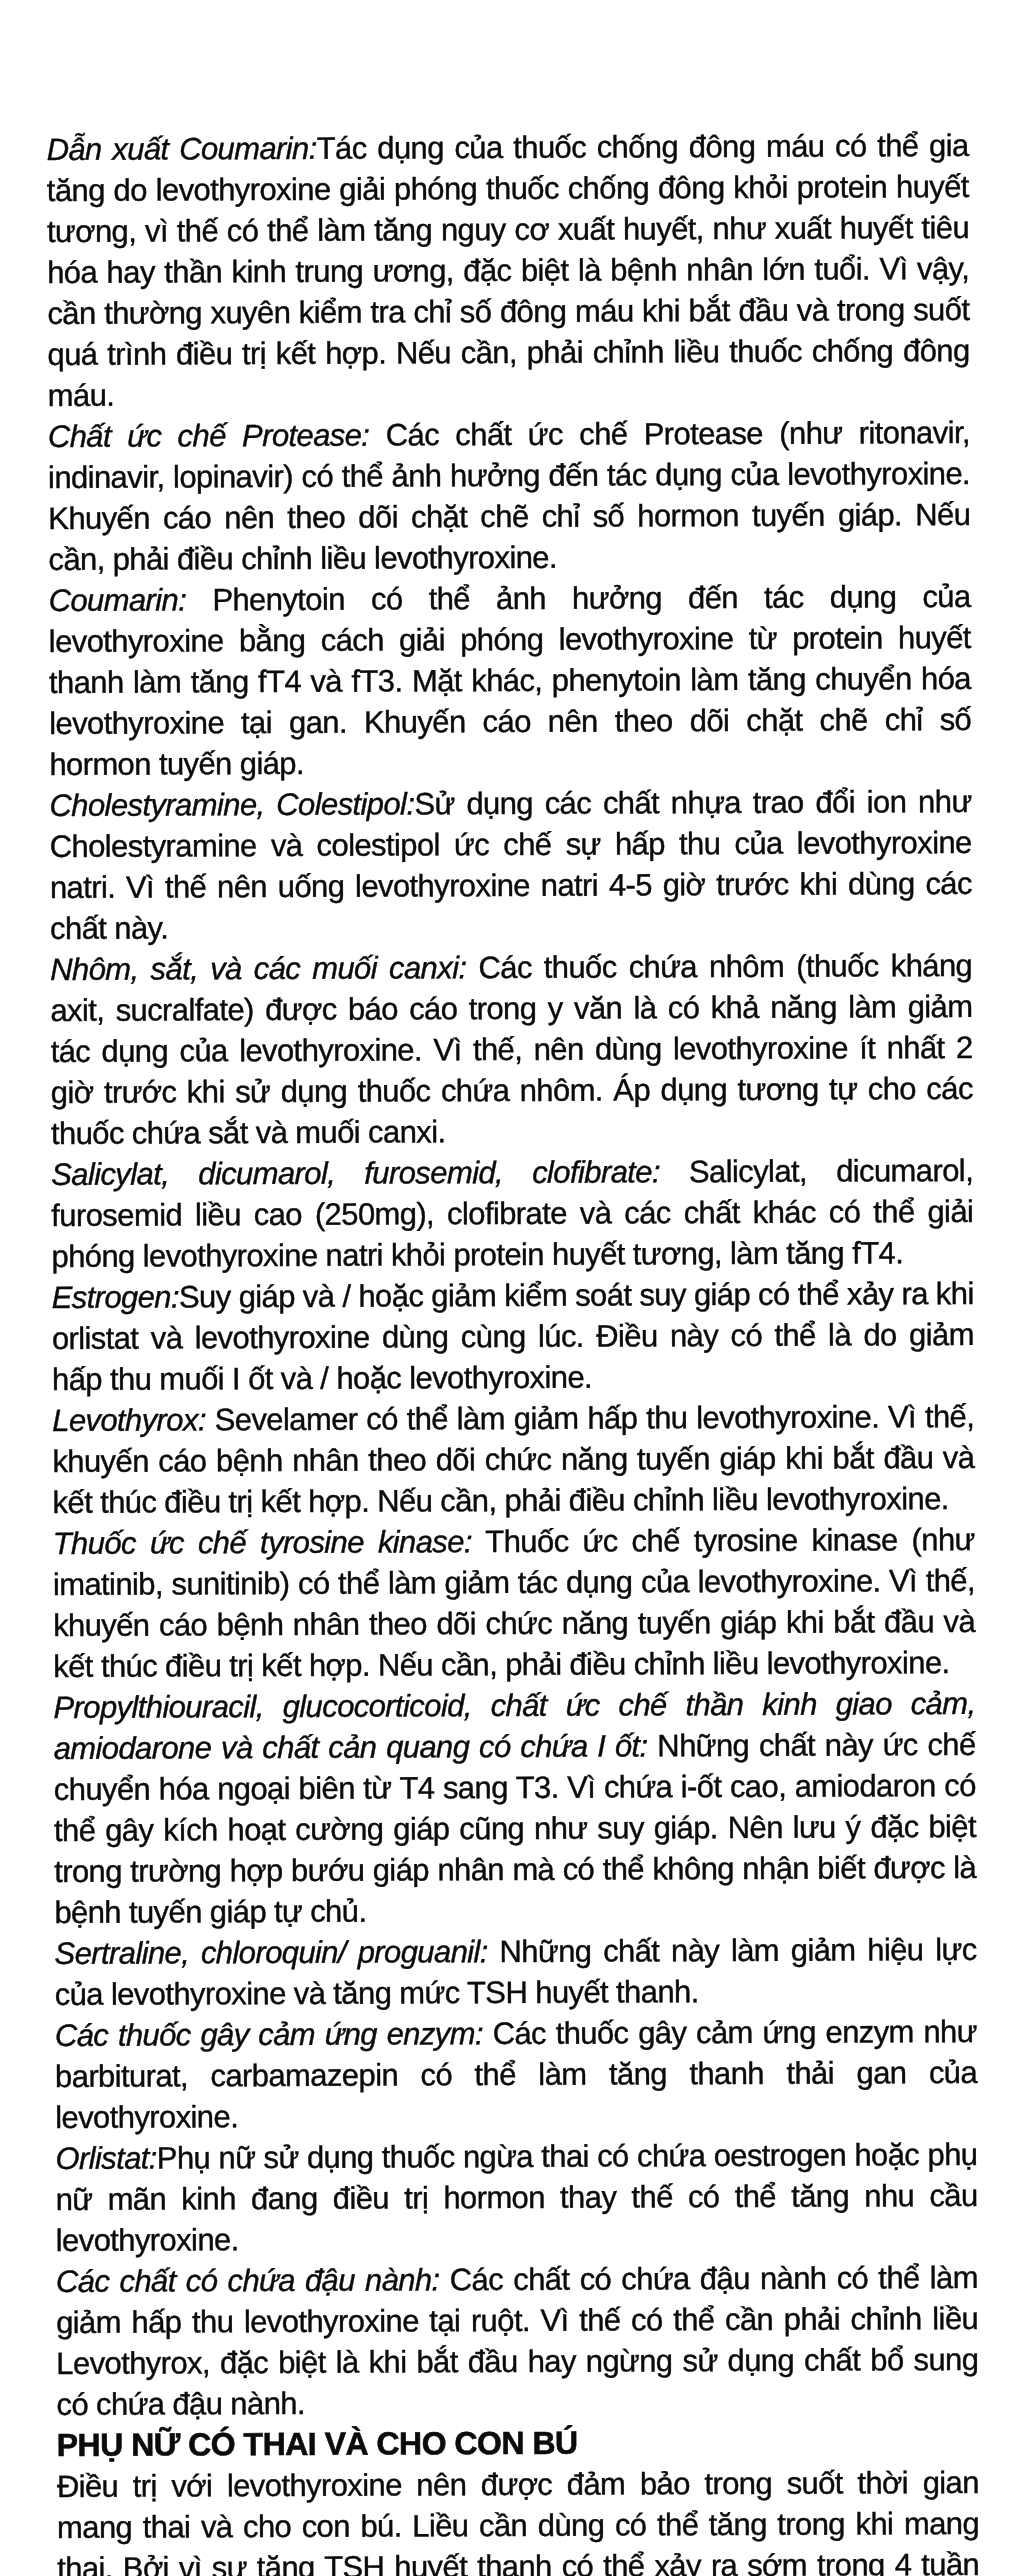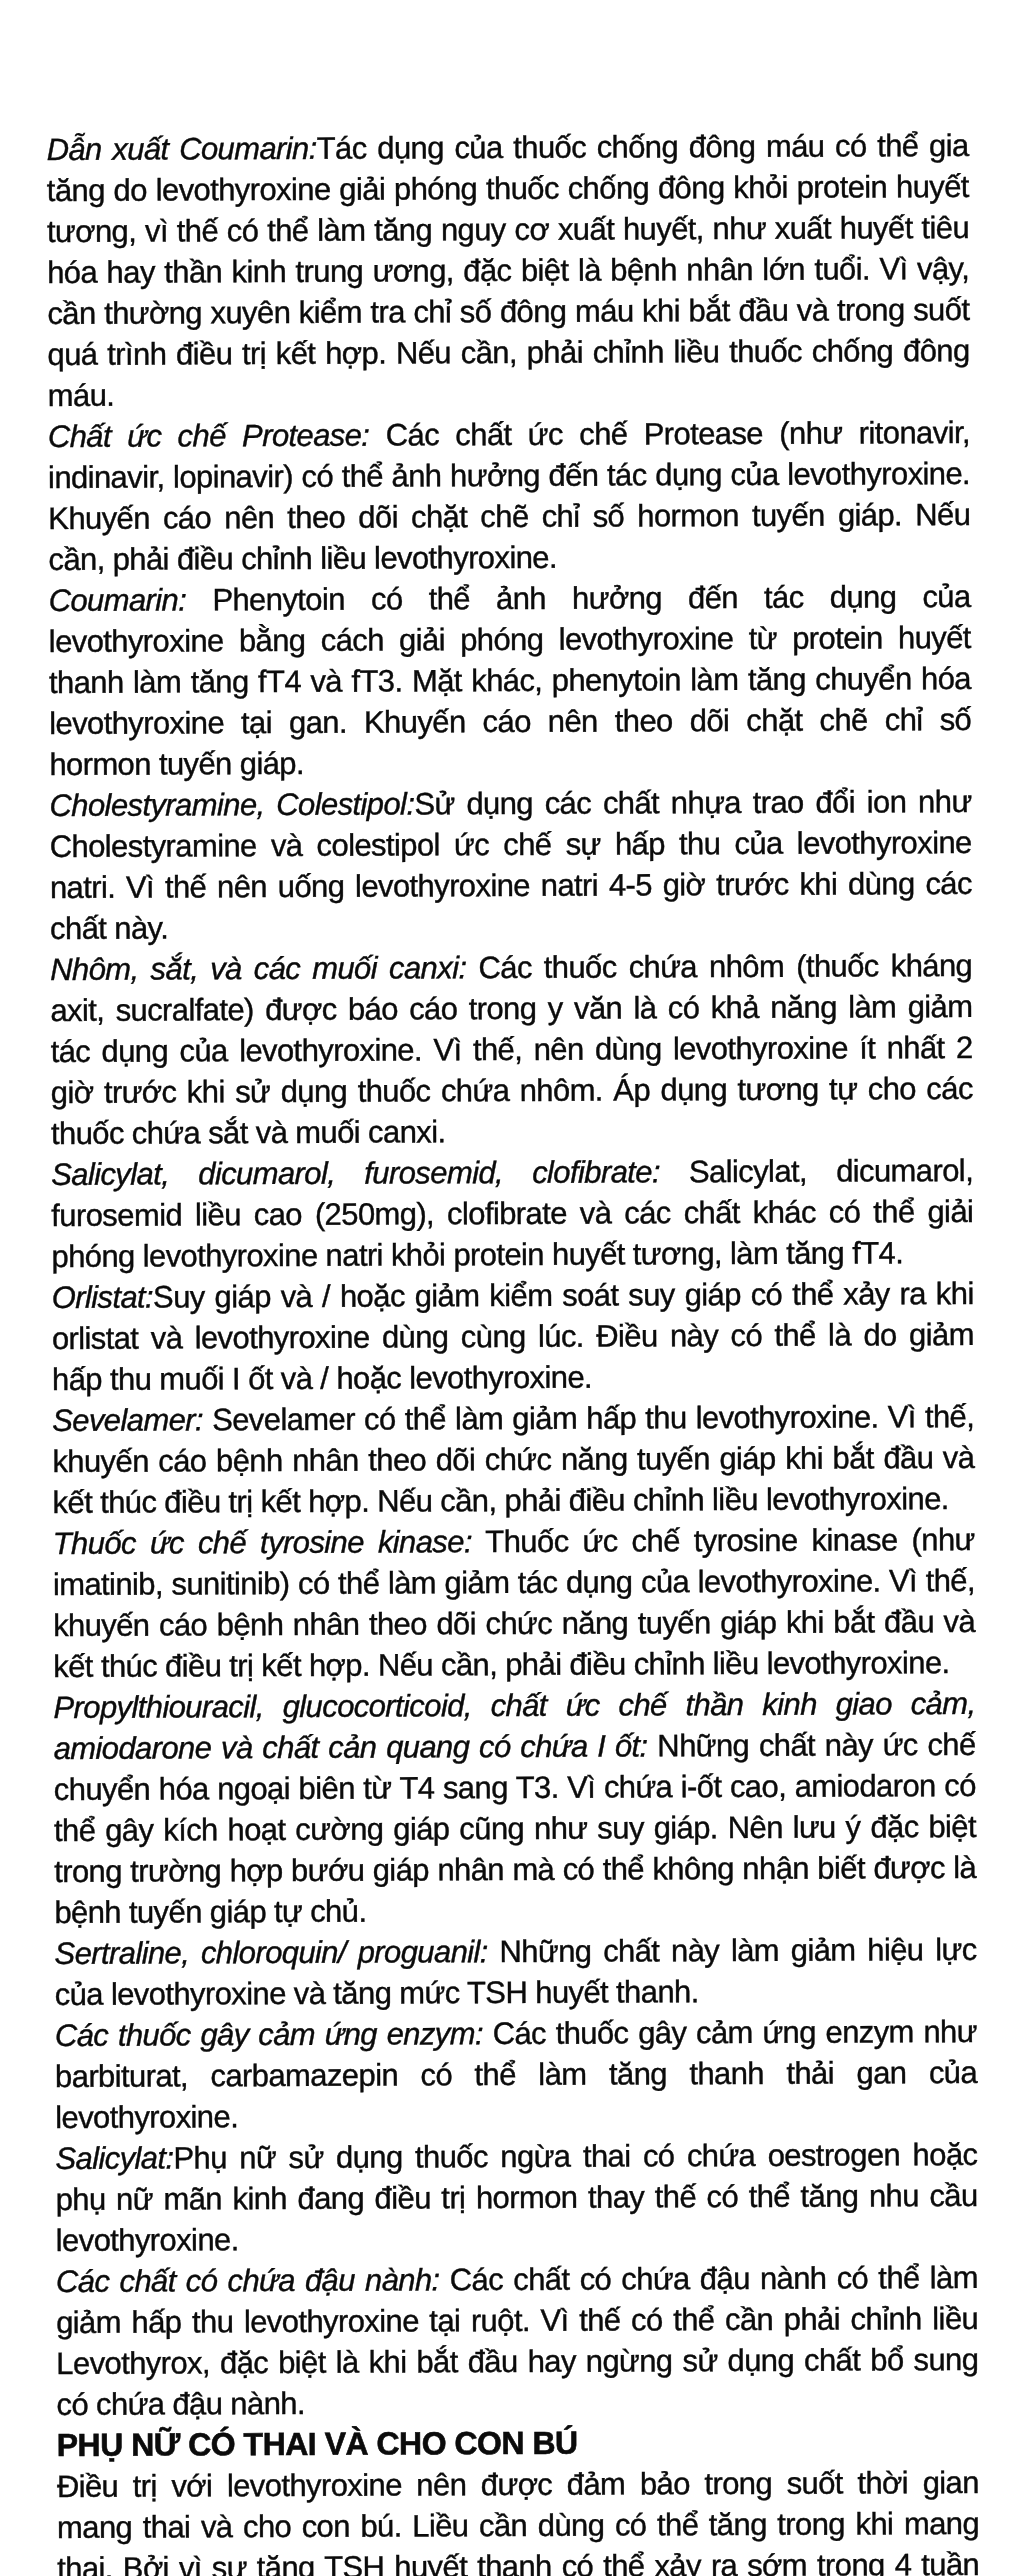--- a/index.html
+++ b/index.html
@@ -48,25 +48,25 @@
 <body>
 
 <div class="page">
   <div id="doc-body">
       <p class="para"><span class="lead">Dẫn xuất Coumarin:</span>Tác dụng của thuốc chống đông máu có thể gia tăng do levothyroxine giải phóng thuốc chống đông khỏi protein huyết tương, vì thế có thể làm tăng nguy cơ xuất huyết, như xuất huyết tiêu hóa hay thần kinh trung ương, đặc biệt là bệnh nhân lớn tuổi. Vì vậy, cần thường xuyên kiểm tra chỉ số đông máu khi bắt đầu và trong suốt quá trình điều trị kết hợp. Nếu cần, phải chỉnh liều thuốc chống đông máu.</p>
       <p class="para"><span class="lead">Chất ức chế Protease:</span> Các chất ức chế Protease (như ritonavir, indinavir, lopinavir) có thể ảnh hưởng đến tác dụng của levothyroxine. Khuyến cáo nên theo dõi chặt chẽ chỉ số hormon tuyến giáp. Nếu cần, phải điều chỉnh liều levothyroxine.</p>
       <p class="para"><span class="lead">Coumarin:</span> Phenytoin có thể ảnh hưởng đến tác dụng của levothyroxine bằng cách giải phóng levothyroxine từ protein huyết thanh làm tăng fT4 và fT3. Mặt khác, phenytoin làm tăng chuyển hóa levothyroxine tại gan. Khuyến cáo nên theo dõi chặt chẽ chỉ số hormon tuyến giáp.</p>
       <p class="para"><span class="lead">Cholestyramine, Colestipol:</span>Sử dụng các chất nhựa trao đổi ion như Cholestyramine và colestipol ức chế sự hấp thu của levothyroxine natri. Vì thế nên uống levothyroxine natri 4-5 giờ trước khi dùng các chất này.</p>
       <p class="para"><span class="lead">Nhôm, sắt, và các muối canxi:</span> Các thuốc chứa nhôm (thuốc kháng axit, sucralfate) được báo cáo trong y văn là có khả năng làm giảm tác dụng của levothyroxine. Vì thế, nên dùng levothyroxine ít nhất 2 giờ trước khi sử dụng thuốc chứa nhôm. Áp dụng tương tự cho các thuốc chứa sắt và muối canxi.</p>
       <p class="para"><span class="lead">Salicylat, dicumarol, furosemid, clofibrate:</span> Salicylat, dicumarol, furosemid liều cao (250mg), clofibrate và các chất khác có thể giải phóng levothyroxine natri khỏi protein huyết tương, làm tăng fT4.</p>
-      <p class="para"><span class="lead">Orlistat:</span>Suy giáp và / hoặc giảm kiểm soát suy giáp có thể xảy ra khi orlistat và levothyroxine dùng cùng lúc. Điều này có thể là do giảm hấp thu muối I ốt và / hoặc levothyroxine.</p>
-      <p class="para"><span class="lead">Sevelamer:</span> Sevelamer có thể làm giảm hấp thu levothyroxine. Vì thế, khuyến cáo bệnh nhân theo dõi chức năng tuyến giáp khi bắt đầu và kết thúc điều trị kết hợp. Nếu cần, phải điều chỉnh liều levothyroxine.</p>
+      <p class="para"><span class="lead">Estrogen:</span>Suy giáp và / hoặc giảm kiểm soát suy giáp có thể xảy ra khi orlistat và levothyroxine dùng cùng lúc. Điều này có thể là do giảm hấp thu muối I ốt và / hoặc levothyroxine.</p>
+      <p class="para"><span class="lead">Levothyrox:</span> Sevelamer có thể làm giảm hấp thu levothyroxine. Vì thế, khuyến cáo bệnh nhân theo dõi chức năng tuyến giáp khi bắt đầu và kết thúc điều trị kết hợp. Nếu cần, phải điều chỉnh liều levothyroxine.</p>
       <p class="para"><span class="lead">Thuốc ức chế tyrosine kinase:</span> Thuốc ức chế tyrosine kinase (như imatinib, sunitinib) có thể làm giảm tác dụng của levothyroxine. Vì thế, khuyến cáo bệnh nhân theo dõi chức năng tuyến giáp khi bắt đầu và kết thúc điều trị kết hợp. Nếu cần, phải điều chỉnh liều levothyroxine.</p>
       <p class="para"><span class="lead">Propylthiouracil, glucocorticoid, chất ức chế thần kinh giao cảm, amiodarone và chất cản quang có chứa I ốt:</span> Những chất này ức chế chuyển hóa ngoại biên từ T4 sang T3. Vì chứa i-ốt cao, amiodaron có thể gây kích hoạt cường giáp cũng như suy giáp. Nên lưu ý đặc biệt trong trường hợp bướu giáp nhân mà có thể không nhận biết được là bệnh tuyến giáp tự chủ.</p>
       <p class="para"><span class="lead">Sertraline, chloroquin/ proguanil:</span> Những chất này làm giảm hiệu lực của levothyroxine và tăng mức TSH huyết thanh.</p>
       <p class="para"><span class="lead">Các thuốc gây cảm ứng enzym:</span> Các thuốc gây cảm ứng enzym như barbiturat, carbamazepin có thể làm tăng thanh thải gan của levothyroxine.</p>
-      <p class="para"><span class="lead">Salicylat:</span>Phụ nữ sử dụng thuốc ngừa thai có chứa oestrogen hoặc phụ nữ mãn kinh đang điều trị hormon thay thế có thể tăng nhu cầu levothyroxine.</p>
+      <p class="para"><span class="lead">Orlistat:</span>Phụ nữ sử dụng thuốc ngừa thai có chứa oestrogen hoặc phụ nữ mãn kinh đang điều trị hormon thay thế có thể tăng nhu cầu levothyroxine.</p>
       <p class="para"><span class="lead">Các chất có chứa đậu nành:</span> Các chất có chứa đậu nành có thể làm giảm hấp thu levothyroxine tại ruột. Vì thế có thể cần phải chỉnh liều Levothyrox, đặc biệt là khi bắt đầu hay ngừng sử dụng chất bổ sung có chứa đậu nành.</p>
       <p class="heading">PHỤ NỮ CÓ THAI VÀ CHO CON BÚ</p>
       <p class="para">Điều trị với levothyroxine nên được đảm bảo trong suốt thời gian mang thai và cho con bú. Liều cần dùng có thể tăng trong khi mang thai. Bởi vì sự tăng TSH huyết thanh có thể xảy ra sớm trong 4 tuần đầu thai kỳ, phụ nữ có thai đang dùng levothyroxine nên kiểm tra TSH mỗi 3 tháng, để chắc chắn giá trị TSH huyết thanh của mẹ nằm trong dãy tham chiếu chuyên biệt của mỗi 3 tháng thai kỳ. Mức tăng TSH huyết thanh nên được điều chỉnh bằng cách tăng liều levothyroxine. Do nồng độ TSH sau sinh tương tự với giá trị trước khi mang thai, nên điều chỉnh liều levothyroxine về lại liều trước khi có thai ngay sau khi sinh. Mức TSH huyết thanh nên đạt được từ 6-8 tuần sau sinh.</p>
     </div>
 </div>
 
 
 </body></html>

